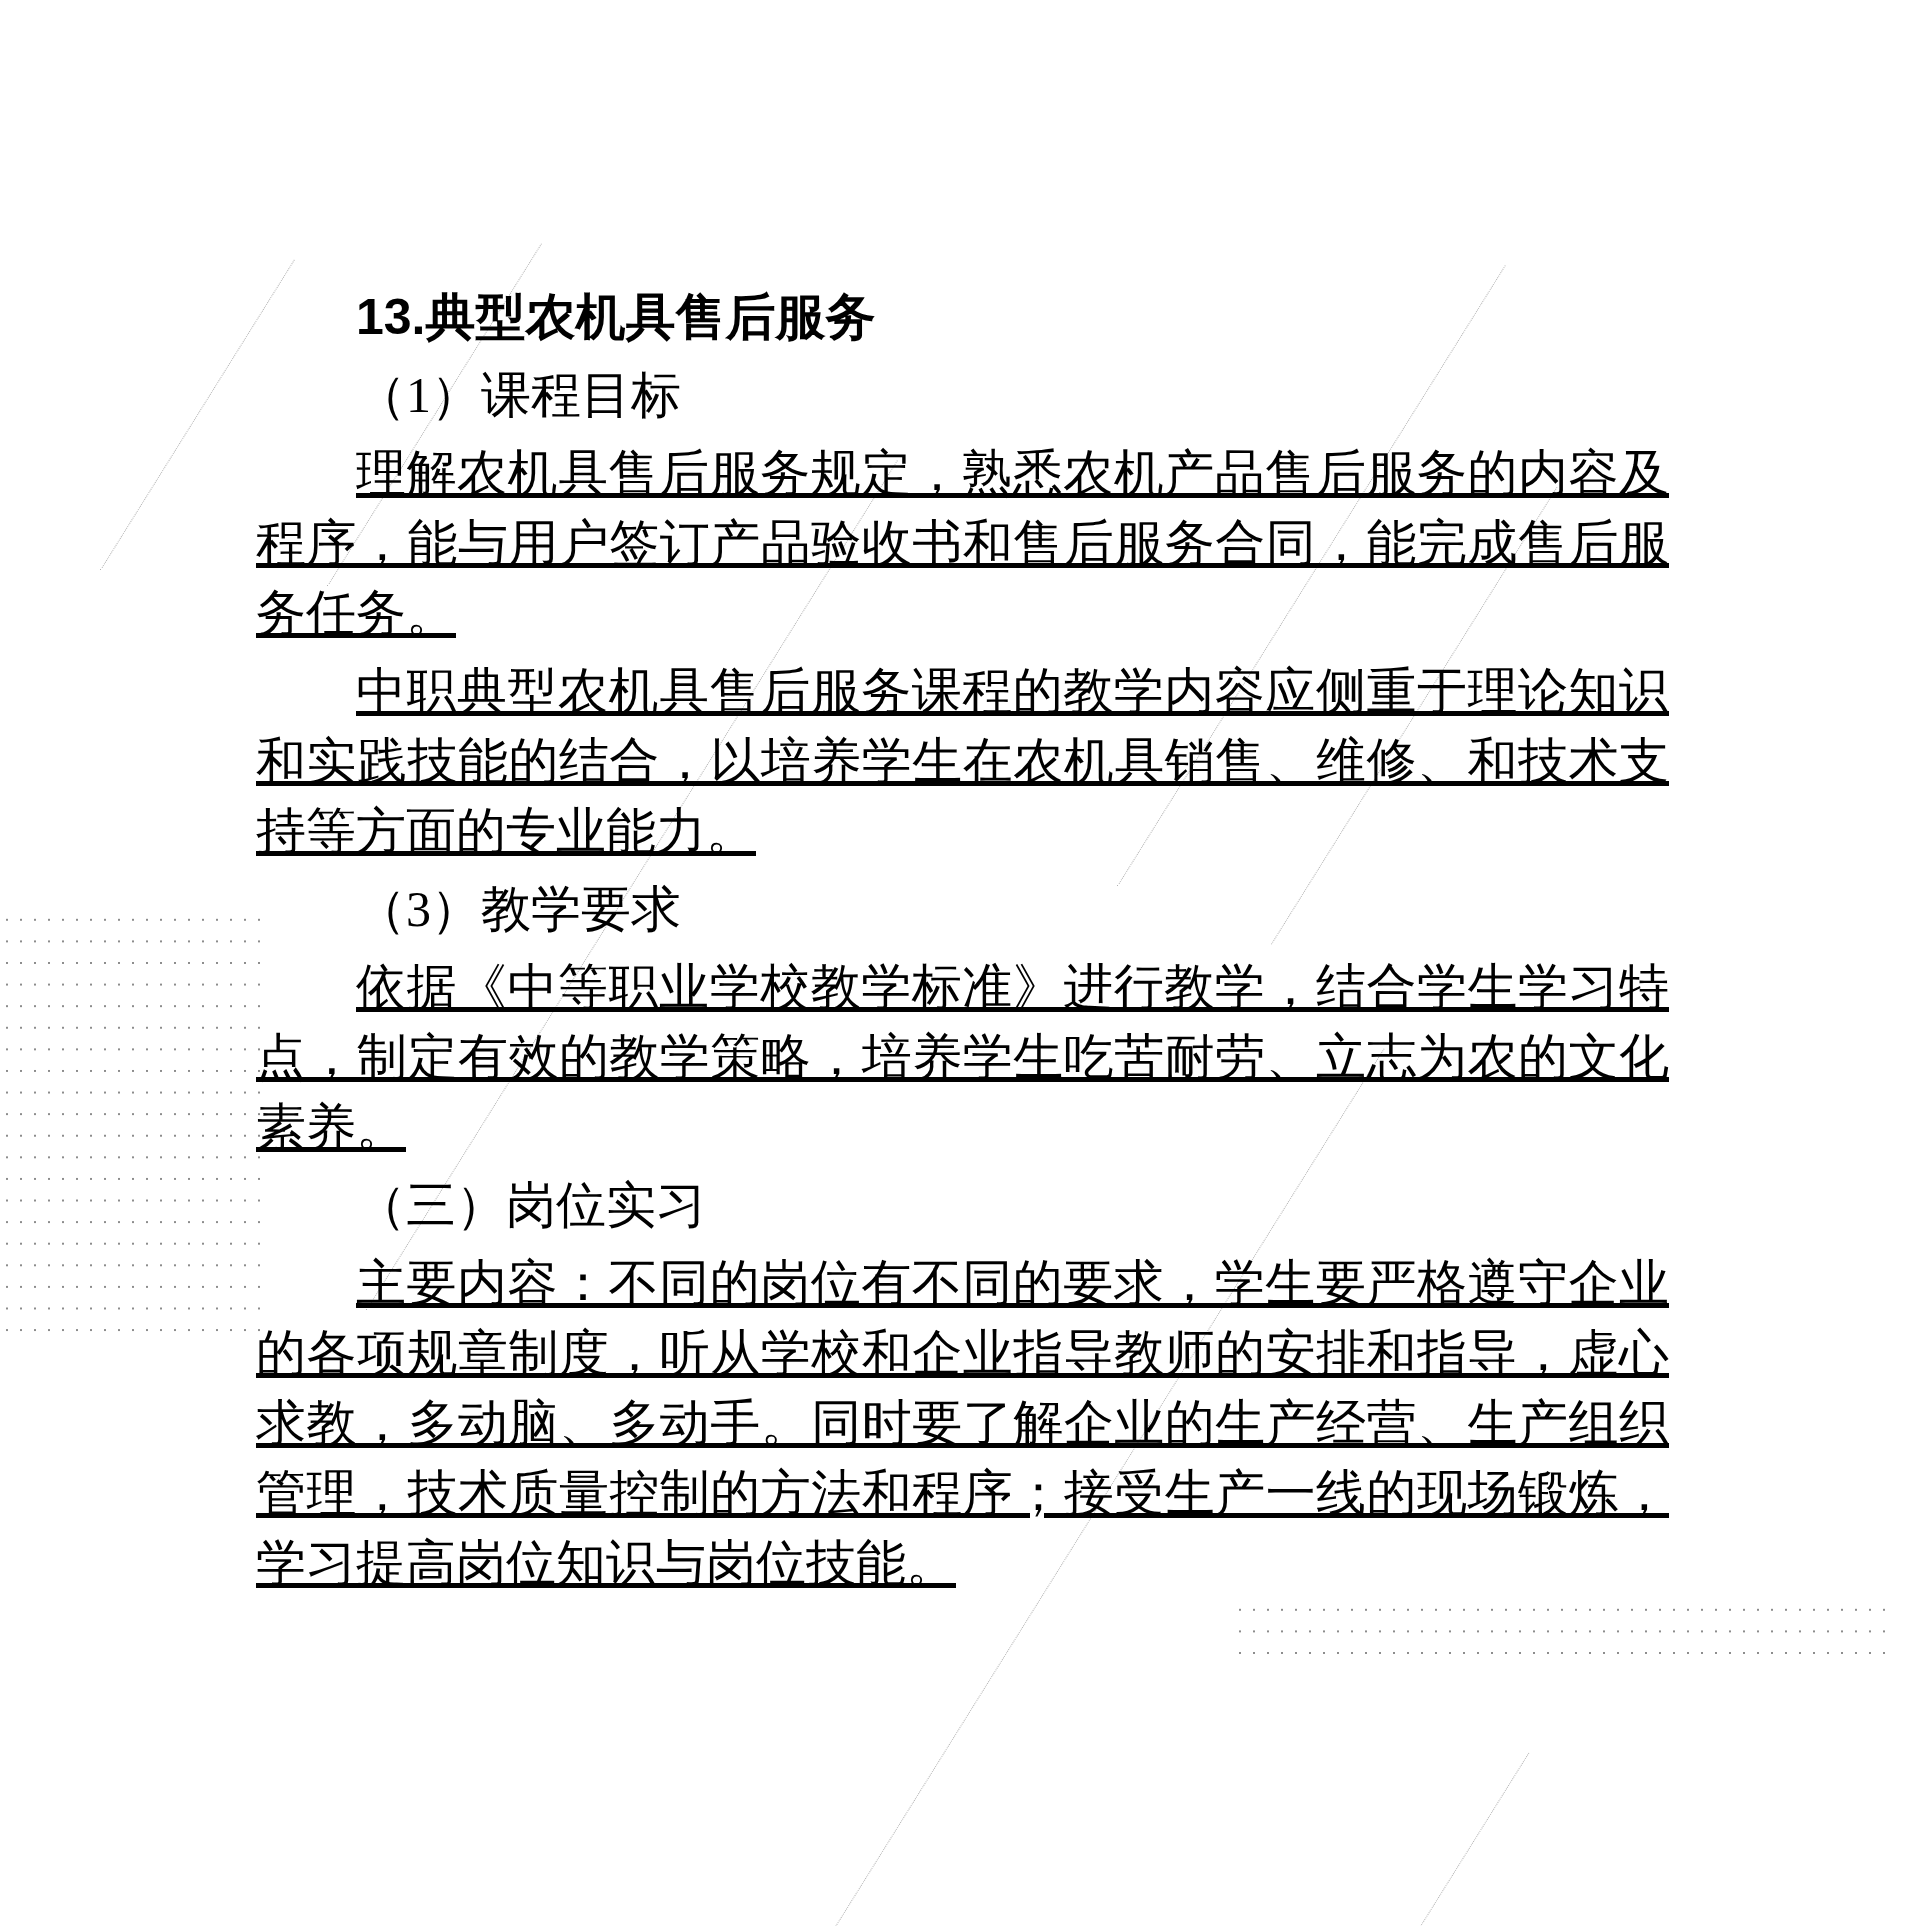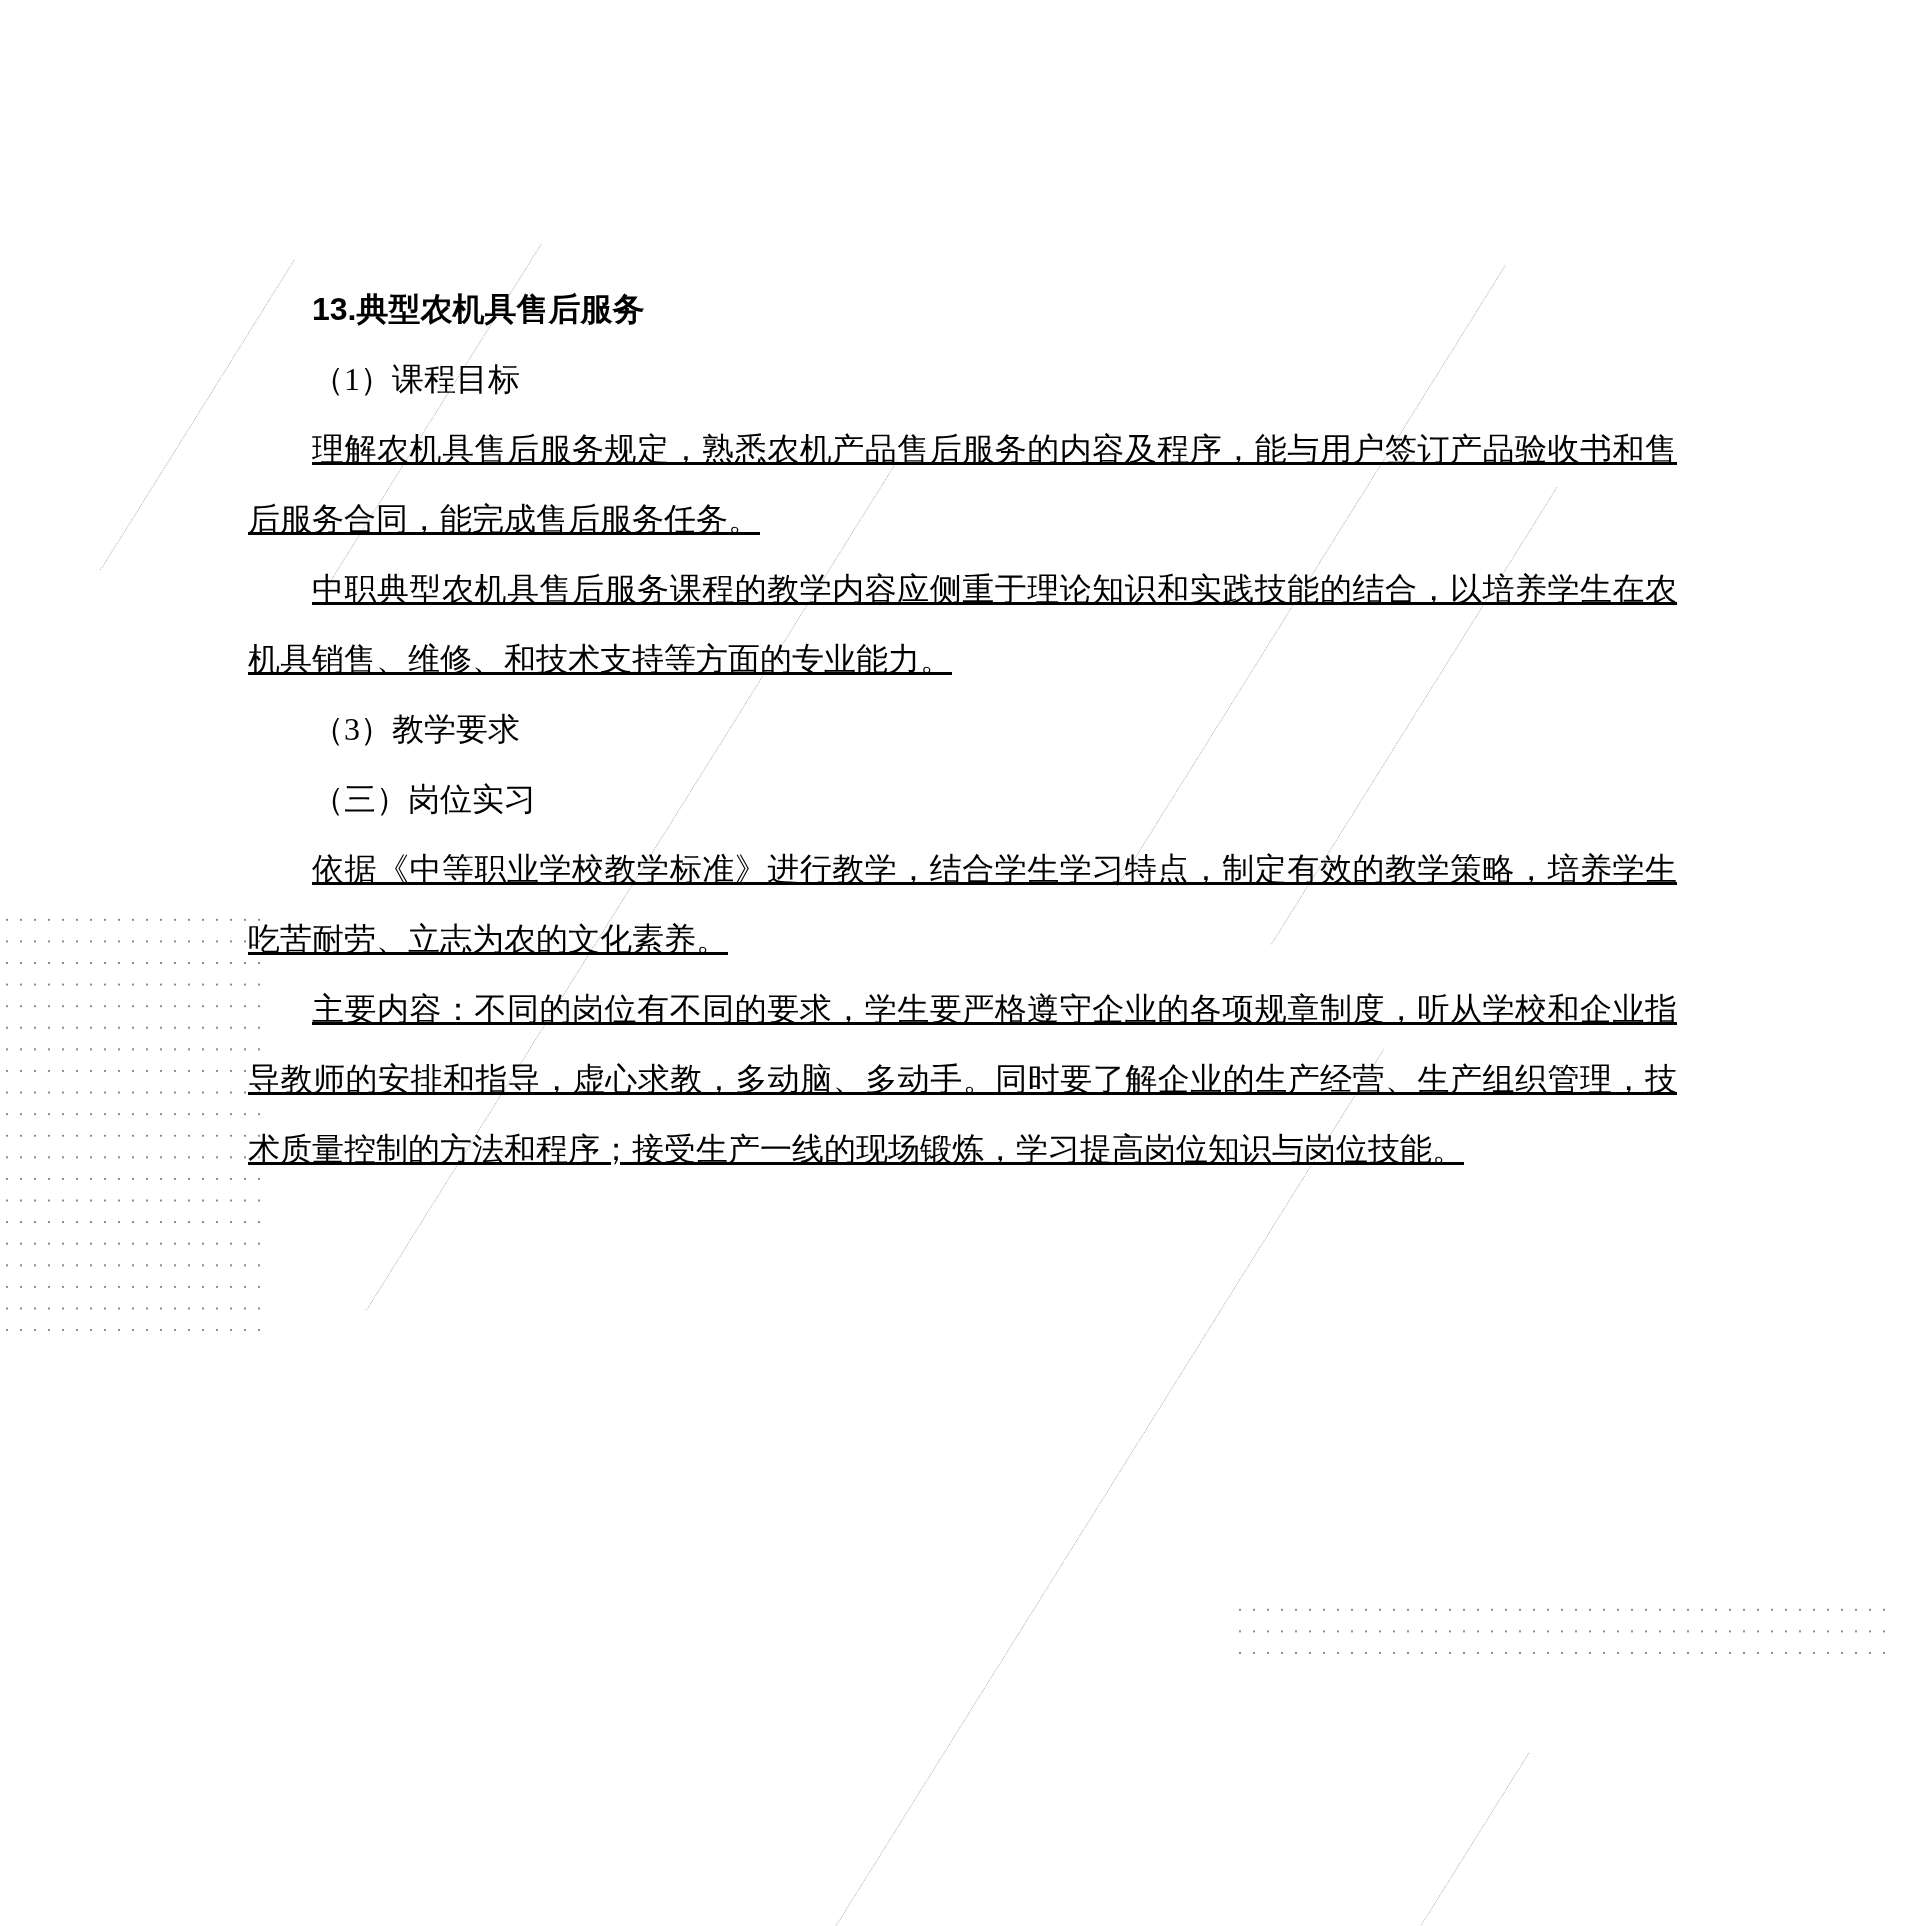--- a/index.html
+++ b/index.html
@@ -12,22 +12,22 @@
     font-family: "Liberation Serif", "DejaVu Serif", serif;
     color: #000000;
   }
   .text-content {
     position: absolute;
     left: 248px;
     top: 274px;
     width: 1429px;
   }
   .para {
-    margin: 0;
-    font-size: 32px;
+    margin: 8px;
+    font-size: 50px;
     line-height: 70px;
     text-indent: 2em;
     text-align: justify;
     text-justify: inter-character;
     color: #000000;
     letter-spacing: 0;
     word-break: break-all;
   }
   .para.heading {
     font-family: "Liberation Sans", "DejaVu Sans", sans-serif;
@@ -63,19 +63,19 @@
   <div class="artifact diagline" style="left:366px;top:1310px;width:1002px;"></div>
   <div class="artifact diagline" style="left:751px;top:2061px;width:1194px;"></div>
   <div class="artifact diagline" style="left:1059px;top:2504px;width:886px;"></div>
 
   <div class="text-content">
       <p class="para heading">13.典型农机具售后服务</p>
       <p class="para subheading">（1）课程目标</p>
       <p class="para body">理解农机具售后服务规定，熟悉农机产品售后服务的内容及程序，能与用户签订产品验收书和售后服务合同，能完成售后服务任务。</p>
       <p class="para body">中职典型农机具售后服务课程的教学内容应侧重于理论知识和实践技能的结合，以培养学生在农机具销售、维修、和技术支持等方面的专业能力。</p>
       <p class="para subheading">（3）教学要求</p>
+      <p class="para body">依据《中等职业学校教学标准》进行教学，结合学生学习特点，制定有效的教学策略，培养学生吃苦耐劳、立志为农的文化素养。</p>
       <p class="para subheading">（三）岗位实习</p>
-      <p class="para body">依据《中等职业学校教学标准》进行教学，结合学生学习特点，制定有效的教学策略，培养学生吃苦耐劳、立志为农的文化素养。</p>
       <p class="para body">主要内容：不同的岗位有不同的要求，学生要严格遵守企业的各项规章制度，听从学校和企业指导教师的安排和指导，虚心求教，多动脑、多动手。同时要了解企业的生产经营、生产组织管理，技术质量控制的方法和程序；接受生产一线的现场锻炼，学习提高岗位知识与岗位技能。</p>
     </div>
 
 </div>
 
 
 </body></html>

